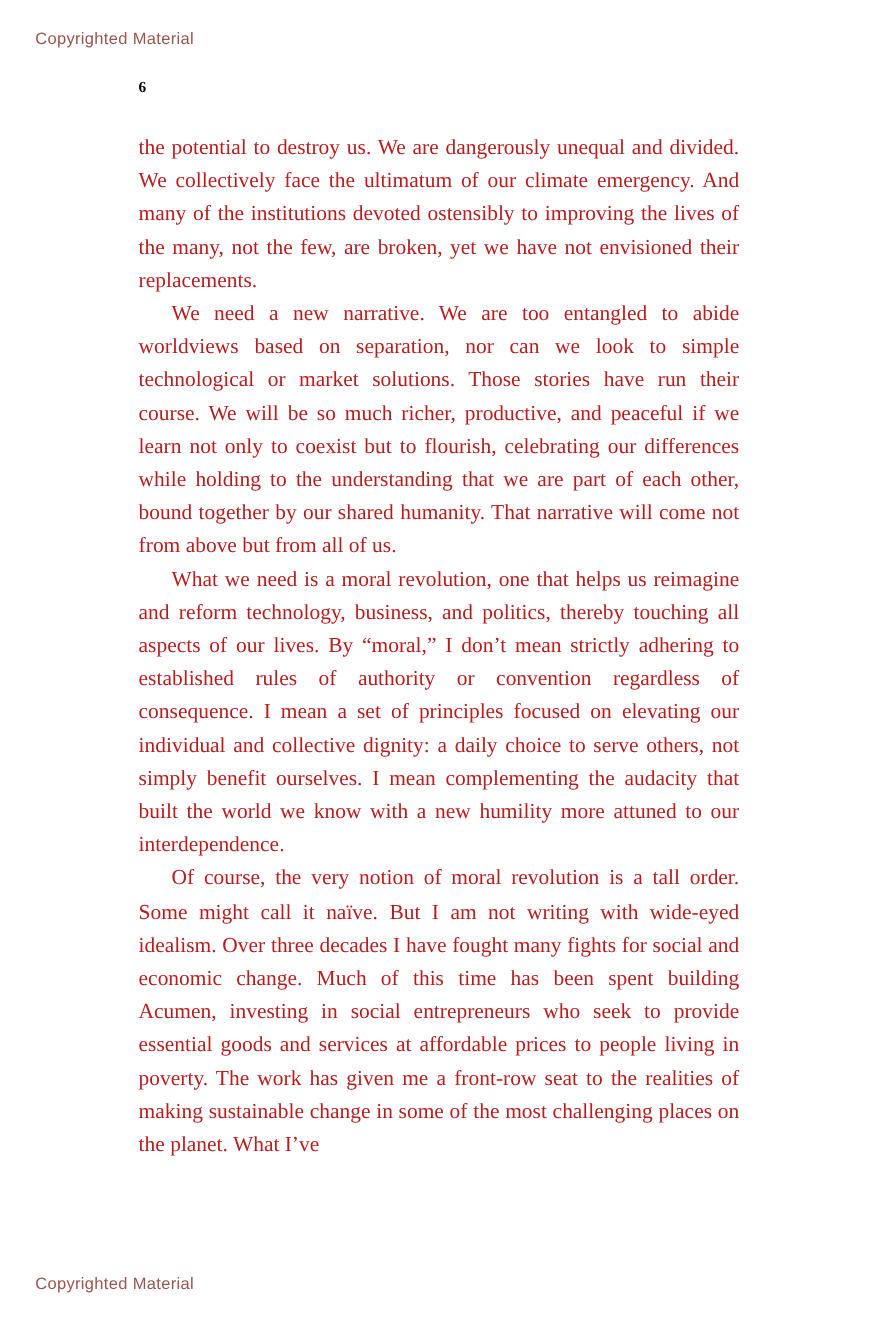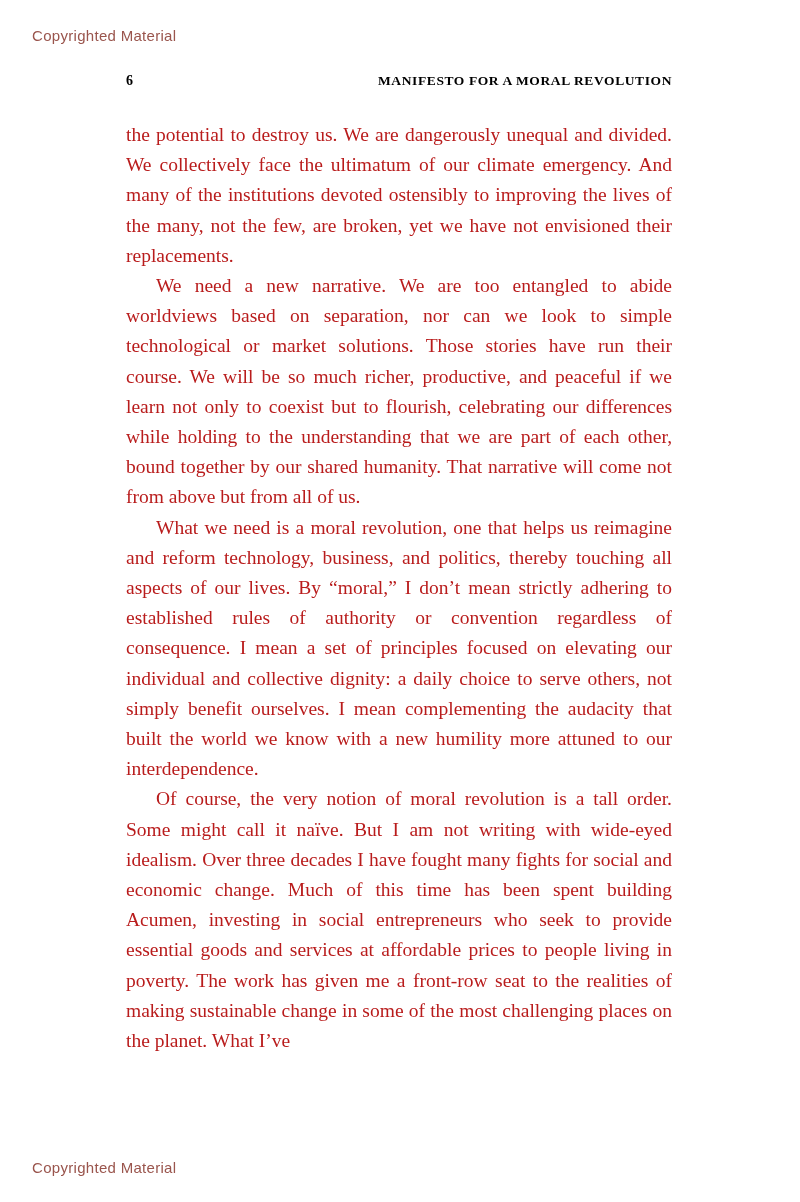--- a/index.html
+++ b/index.html
@@ -68,21 +68,20 @@
 </style>
 </head>
 <body>
 
 <div class="page">
 
   <div class="copyright-notice copyright-top">Copyrighted Material</div>
 
   <div class="running-header">
     <span class="page-number">6</span>
-    <span class="running-head-title">MANIFESTO FOR A MORAL REVOLUTION</span>
   </div>
 
   <div class="body-text">
     <p class="no-indent">the potential to destroy us. We are dangerously unequal and divided. We collectively face the ultimatum of our climate emergency. And many of the institutions devoted ostensibly to improving the lives of the many, not the few, are broken, yet we have not envisioned their replacements.</p>
     <p>We need a new narrative. We are too entangled to abide worldviews based on separation, nor can we look to simple technological or market solutions. Those stories have run their course. We will be so much richer, productive, and peaceful if we learn not only to coexist but to flourish, celebrating our differences while holding to the understanding that we are part of each other, bound together by our shared humanity. That narrative will come not from above but from all of us.</p>
     <p>What we need is a moral revolution, one that helps us reimagine and reform technology, business, and politics, thereby touching all aspects of our lives. By “moral,” I don’t mean strictly adhering to established rules of authority or convention regardless of consequence. I mean a set of principles focused on elevating our individual and collective dignity: a daily choice to serve others, not simply benefit ourselves. I mean complementing the audacity that built the world we know with a new humility more attuned to our interdependence.</p>
     <p>Of course, the very notion of moral revolution is a tall order. Some might call it naïve. But I am not writing with wide-eyed idealism. Over three decades I have fought many fights for social and economic change. Much of this time has been spent building Acumen, investing in social entrepreneurs who seek to provide essential goods and services at affordable prices to people living in poverty. The work has given me a front-row seat to the realities of making sustainable change in some of the most challenging places on the planet. What I’ve</p>
   </div>
 
   <div class="copyright-notice copyright-bottom">Copyrighted Material</div>

